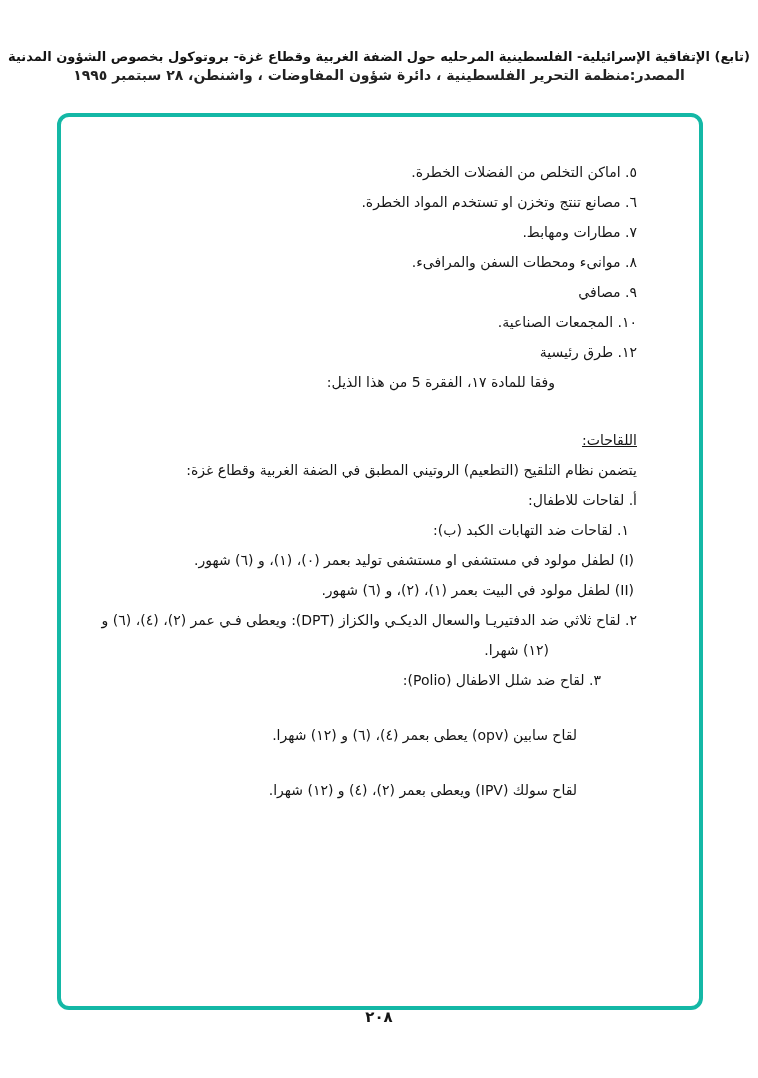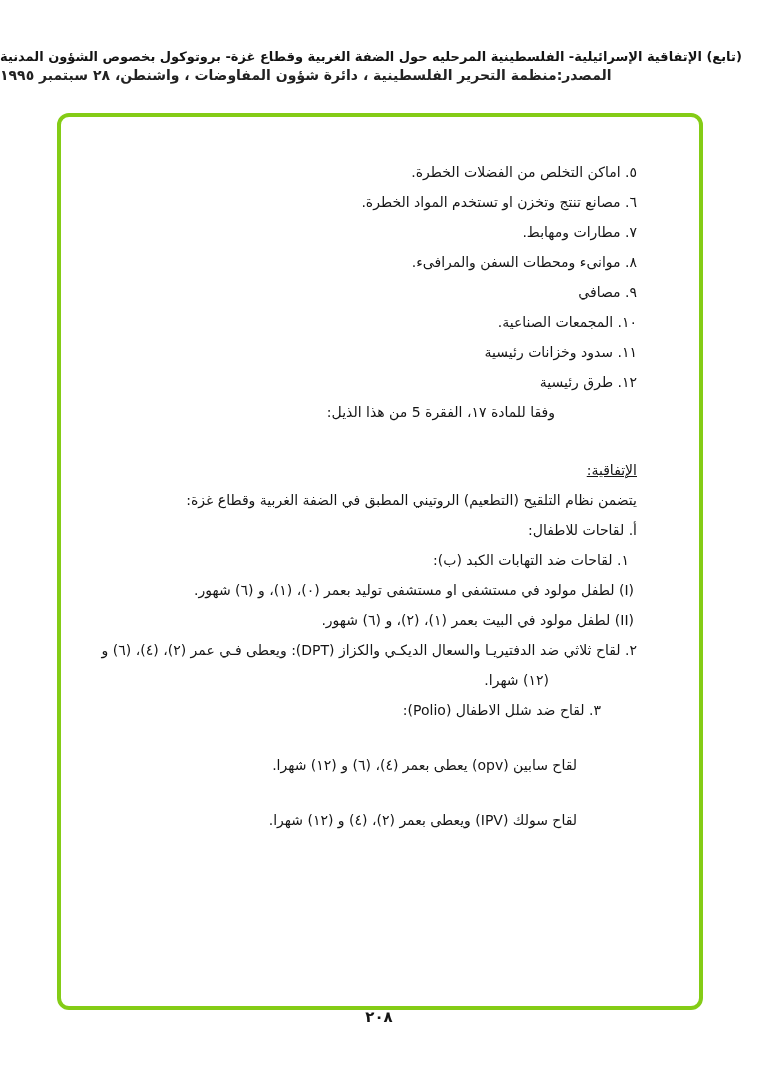--- a/index.html
+++ b/index.html
@@ -10,32 +10,32 @@
     font-family: "DejaVu Sans", sans-serif;
     color: #141414;
     position: relative;
     overflow: hidden;
   }
   .doc-header {
     position: absolute;
     top: 48px;
     left: 0;
     width: 758px;
-    text-align: left;
+    text-align: center;
     direction: rtl;
   }
   .header-line1 { font-weight: bold; font-size: 13px; line-height: 17px; }
   .header-line2 { font-weight: bold; font-size: 14px; line-height: 14px; margin-top: 3px; color: #222; }
   .frame {
     position: absolute;
     left: 57px;
     top: 113px;
     width: 638px;
     height: 889px;
-    border: 4px solid #84cc16;
+    border: 4px solid #14b8a6;
     border-radius: 12px;
     background: #ffffff;
     overflow: hidden;
   }
   .content {
     direction: rtl;
     text-align: right;
     padding: 40px 62px 0 28px;
     font-size: 14px;
     line-height: 30px;
@@ -71,26 +71,25 @@
 
   <div class="frame">
     <div class="content">
 
       <div class="line">٥. اماكن التخلص من الفضلات الخطرة.</div>
       <div class="line">٦. مصانع تنتج وتخزن او تستخدم المواد الخطرة.</div>
       <div class="line">٧. مطارات ومهابط.</div>
       <div class="line">٨. موانىء ومحطات السفن والمرافىء.</div>
       <div class="line">٩. مصافي</div>
       <div class="line">١٠. المجمعات الصناعية.</div>
-      <div class="line">١١. سدود وخزانات رئيسية</div>
       <div class="line">١٢. طرق رئيسية</div>
 
       <div class="line t-subheading">وفقا للمادة ١٧، الفقرة 5 من هذا الذيل:</div>
 
-      <div class="line vaccines-title">الإتفاقية:</div>
+      <div class="line vaccines-title">اللقاحات:</div>
       <div class="line">يتضمن نظام التلقيح (التطعيم) الروتيني المطبق في الضفة الغربية وقطاع غزة:</div>
       <div class="line">أ. لقاحات للاطفال:</div>
 
       <div class="line indent-1">١. لقاحات ضد التهابات الكبد (ب):</div>
       <div class="line roman-item">(I) لطفل مولود في مستشفى او مستشفى توليد بعمر (٠)، (١)، و (٦) شهور.</div>
       <div class="line roman-item">(II) لطفل مولود في البيت بعمر (١)، (٢)، و (٦) شهور.</div>
 
       <div class="line">٢. لقاح ثلاثي ضد الدفتيريـا والسعال الديكـي والكزاز (DPT): ويعطى فـي عمر (٢)، (٤)، (٦) و</div>
       <div class="line dpt-cont">(١٢) شهرا.</div>
 

